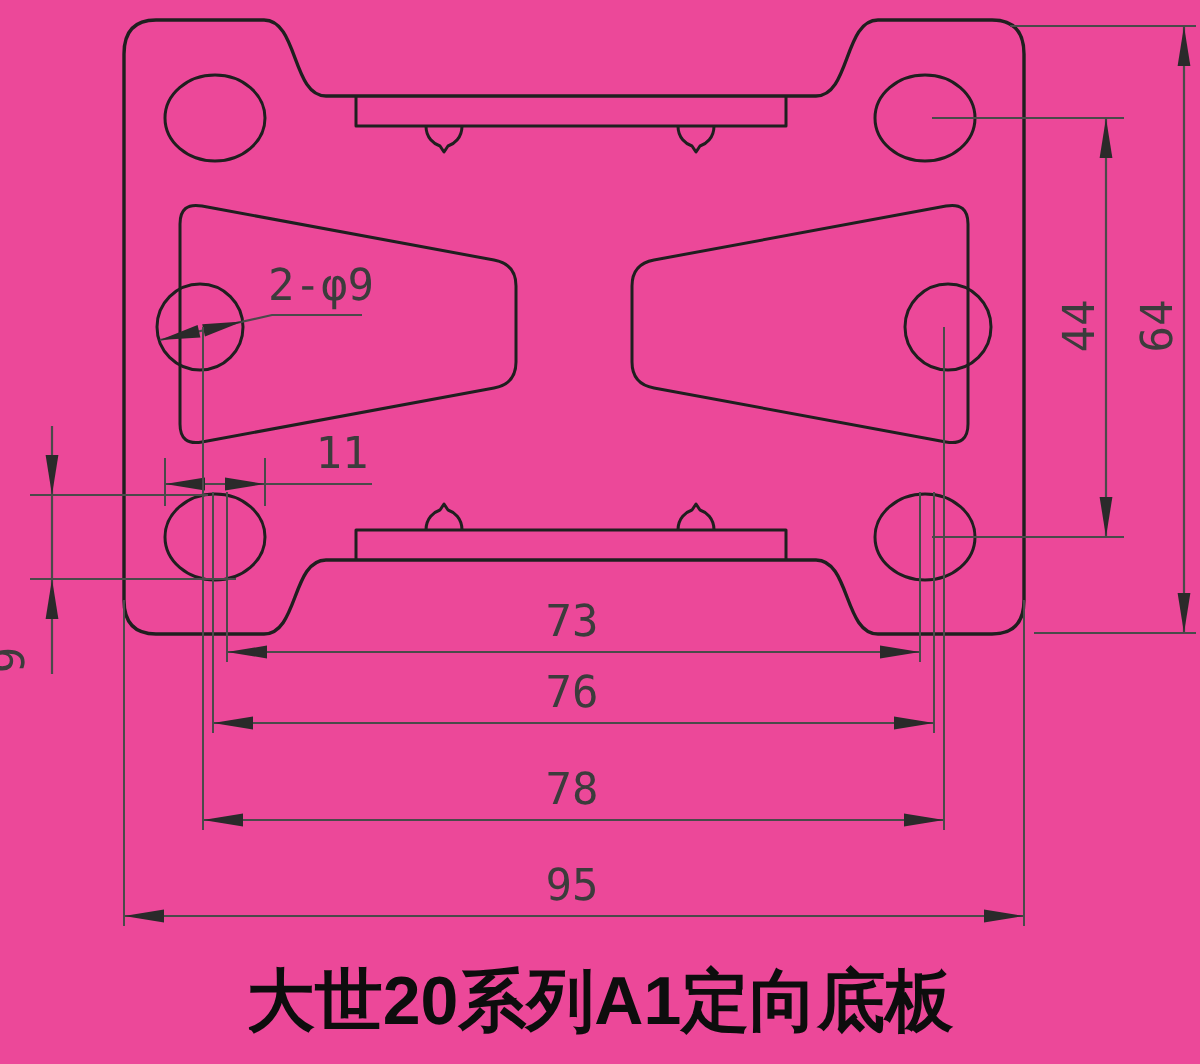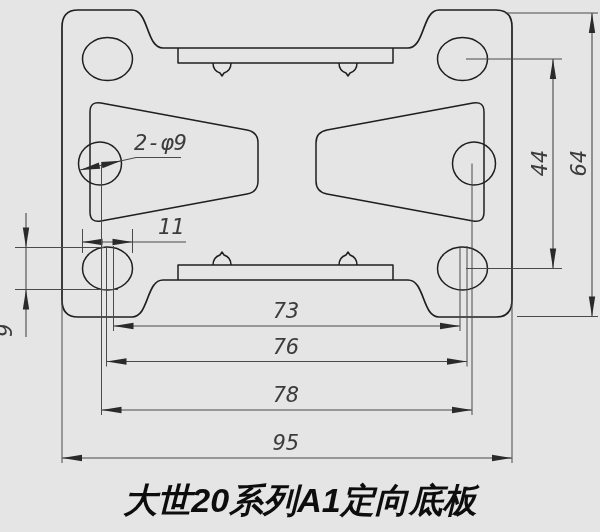--- a/index.html
+++ b/index.html
@@ -1,16 +1,16 @@
 <!DOCTYPE html>
 <html><head>
 <meta charset="utf-8">
 <style>
   html,body{margin:0;padding:0;background:#ffffff;}
-  .stage{position:relative;width:600px;height:532px;background:#e5e5e5;overflow:hidden;font-style:italic;}
+  .stage{position:relative;width:600px;height:532px;background:#ec4899;overflow:hidden;}
   svg{display:block;}
   .outline{fill:none;stroke:#1f1f1f;stroke-width:1.7;stroke-linejoin:round;}
   .feature{fill:none;stroke:#1f1f1f;stroke-width:1.5;stroke-linejoin:round;}
   .dimline{fill:none;stroke:#4a4a4a;stroke-width:1.1;}
   .extline{fill:none;stroke:#4a4a4a;stroke-width:1;}
   .arrow{fill:#2a2a2a;stroke:none;}
   .dim-text{font-family:"DejaVu Sans Mono","Liberation Mono",monospace;font-size:22px;fill:#3c3c3c;}
   .title-text{font-family:"Liberation Sans","DejaVu Sans",sans-serif;font-size:34px;font-weight:bold;fill:#0d0d0d;}
 </style>
 </head>

